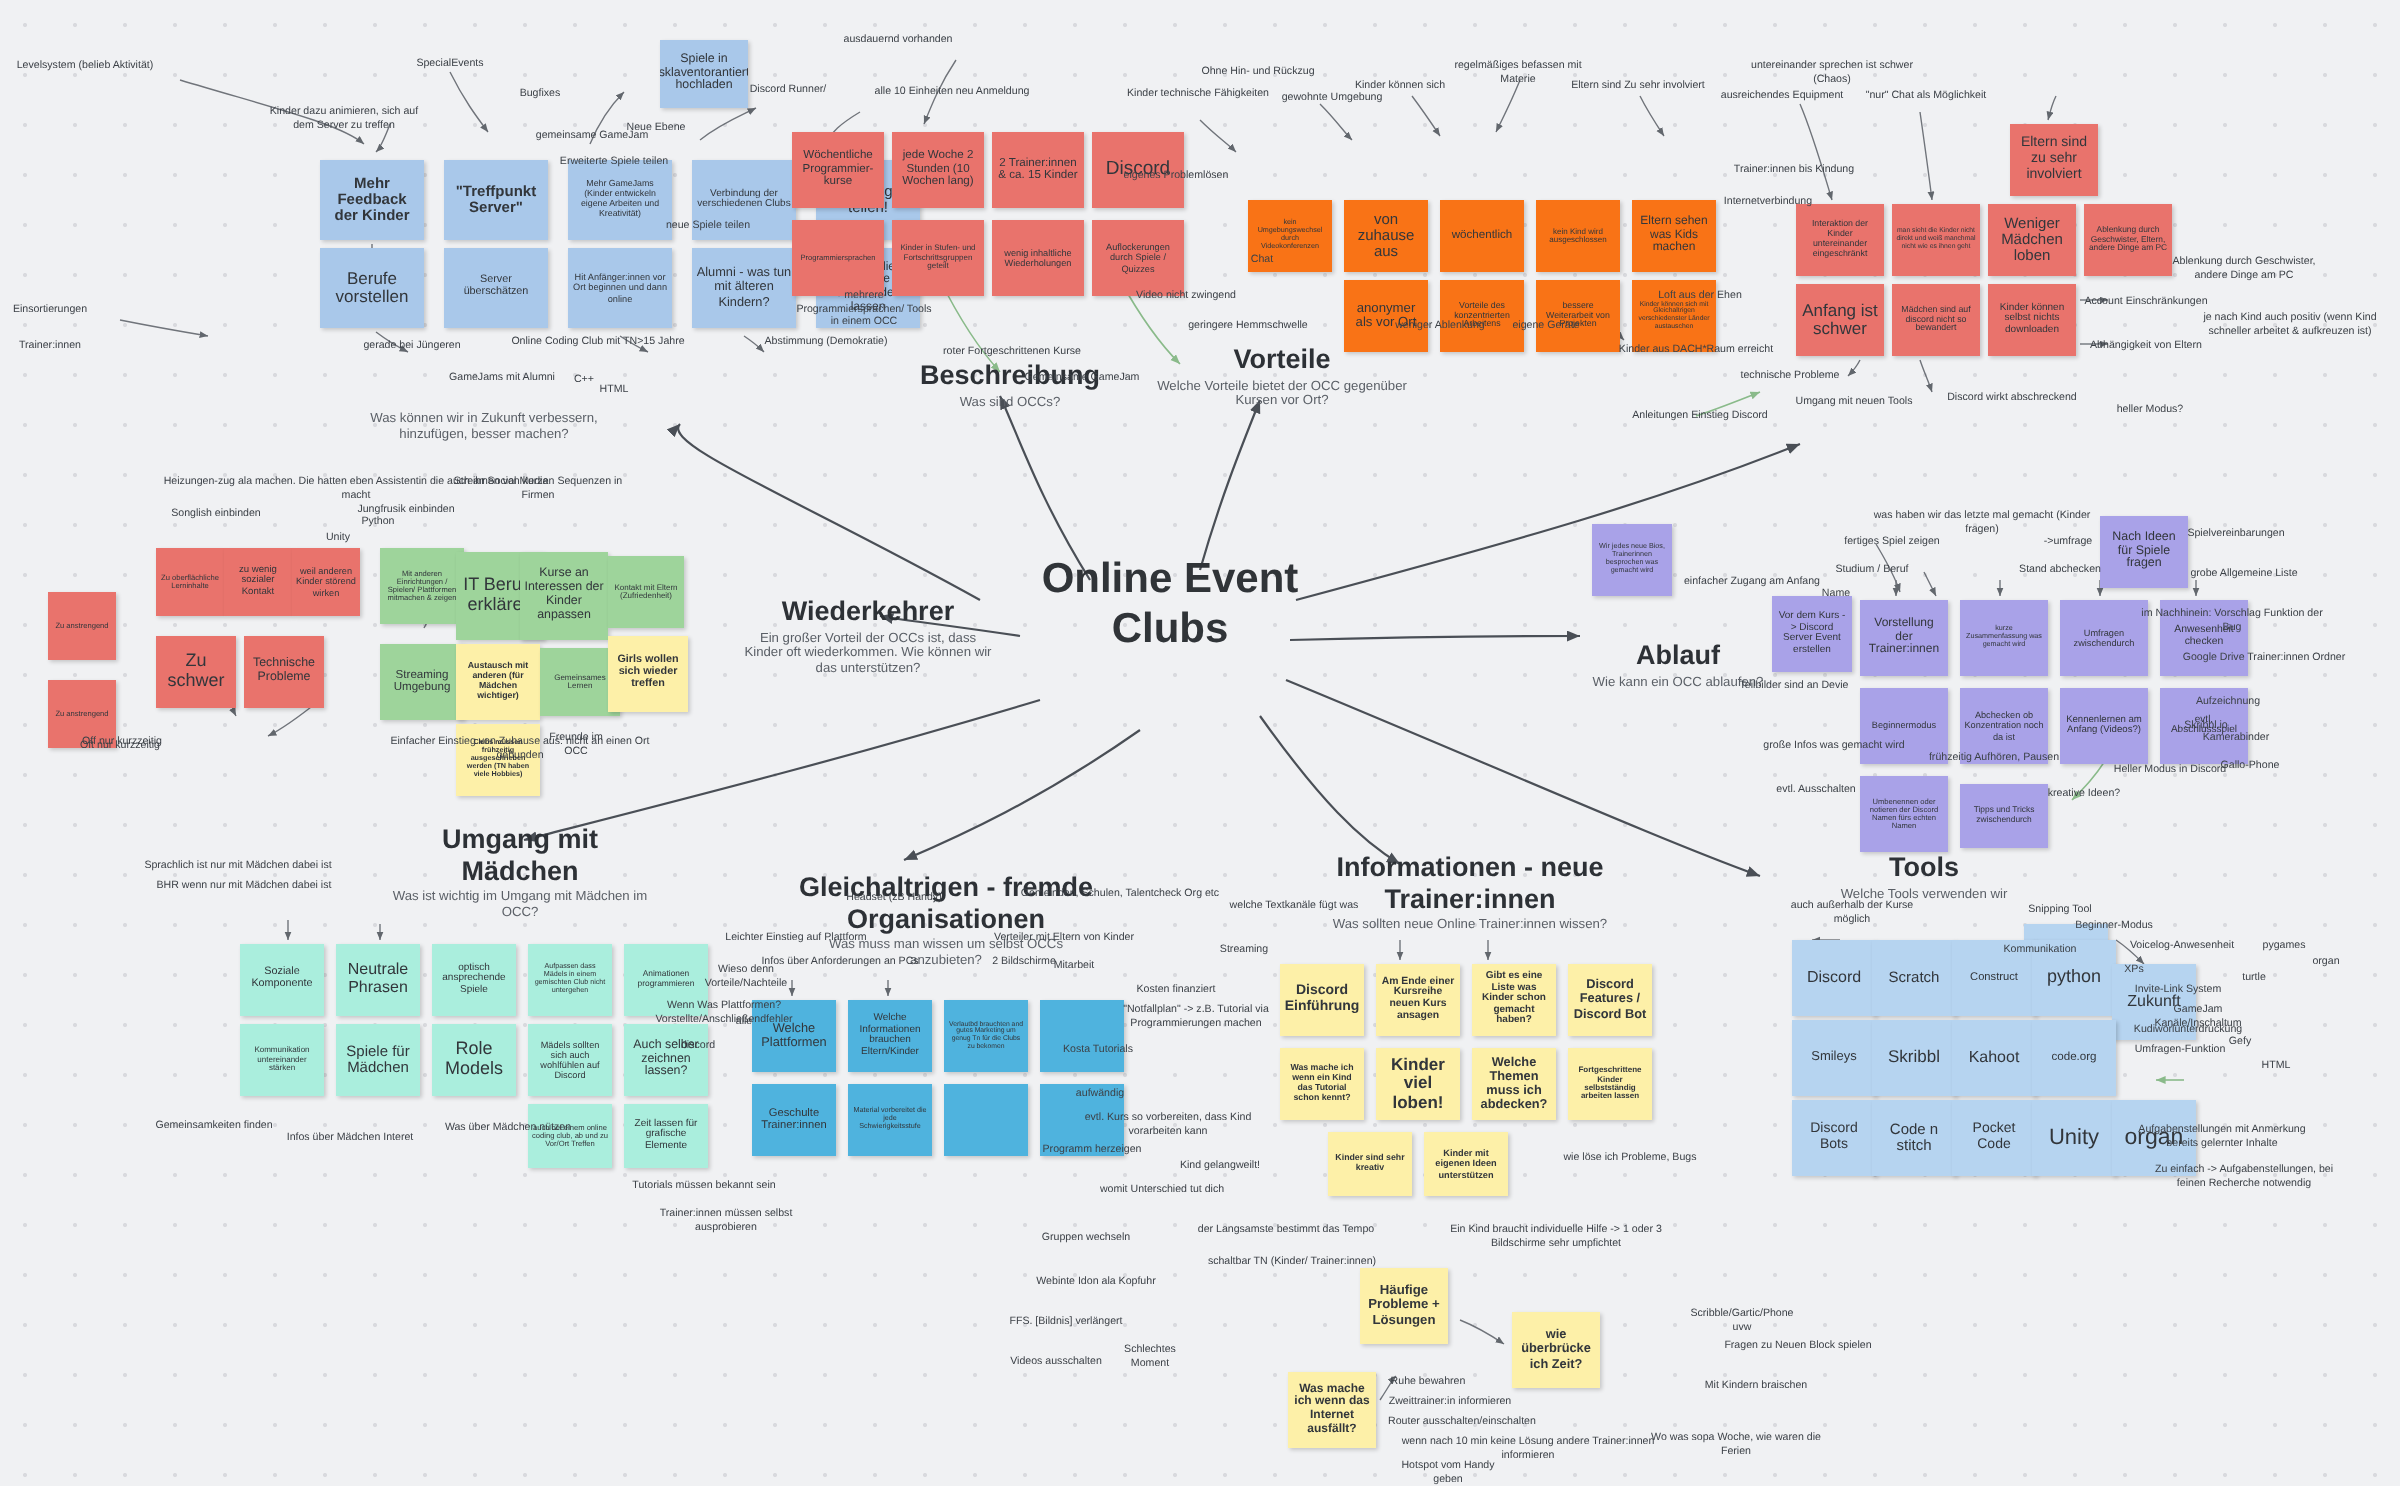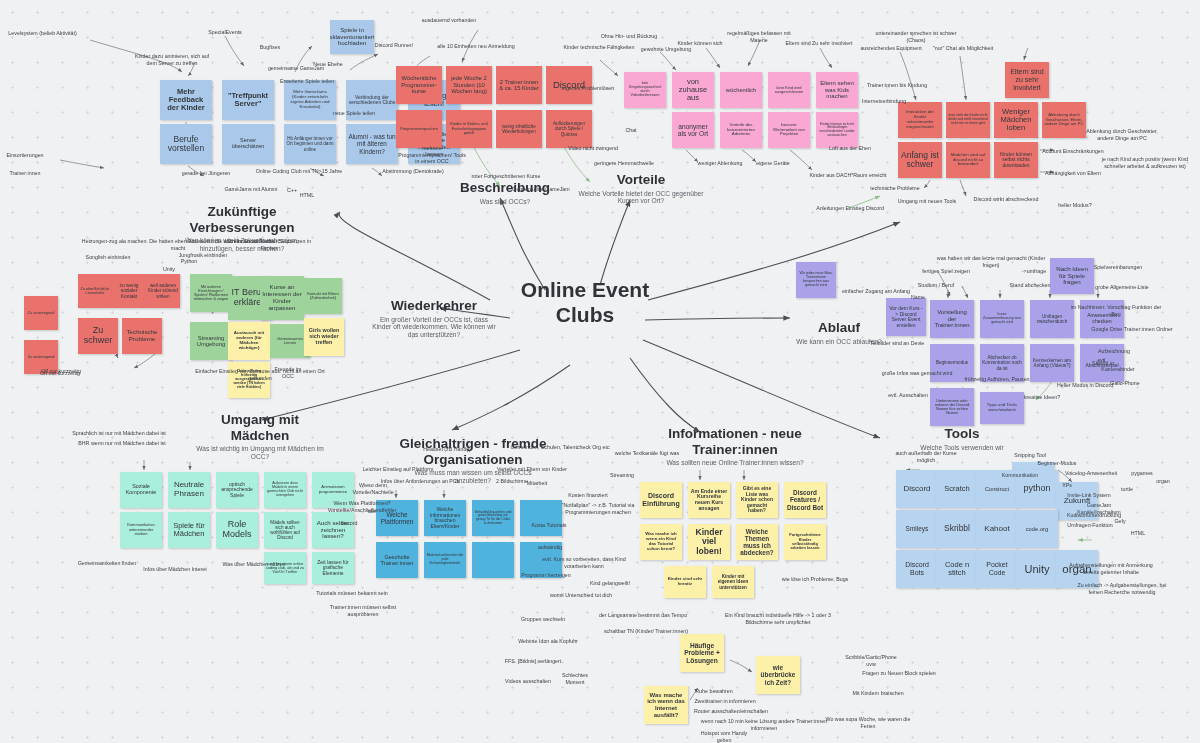--- a/index.html
+++ b/index.html
@@ -12,21 +12,21 @@
     font-family:"Liberation Sans", sans-serif;
     color:#32363b;
   }
   #canvas{position:relative;width:1200px;height:743px;}
   svg.links{position:absolute;left:0;top:0;width:1200px;height:743px;pointer-events:none;}
   .node{position:absolute;box-sizing:border-box;display:flex;align-items:center;
         justify-content:center;text-align:center;line-height:1.1;
         box-shadow:1px 1px 2px rgba(0,0,0,.18);overflow:hidden;}
   .blue{background:#a9c8ea;}
   .red{background:#e9736c;}
-  .green{background:#f9a8d4;}
+  .green{background:#f97316;margin-top:28px;}
   .ltgreen{background:#9ed49b;}
   .mint{background:#aaeedd;}
   .purple{background:#a9a2e8;}
   .yellow{background:#fdf0a8;font-weight:bold;}
   .sky{background:#4fb3de;}
   .lblue{background:#b6d4f0;}
   .center-node{position:absolute;font-weight:bold;font-size:21px;line-height:1.18;
      text-align:center;color:#303438;}
   .branch{position:absolute;text-align:center;}
   .branch .btitle{font-weight:bold;font-size:13.5px;line-height:1.15;color:#2d3136;}
@@ -150,21 +150,20 @@
   </div>
   <div class="branch" style="left:190px;top:412px;width:140px;">
     <div class="btitle">Umgang mit Mädchen</div>
     <div class="bsub">Was ist wichtig im Umgang mit Mädchen im OCC?</div>
   </div>
   <div class="branch" style="left:370px;top:298px;width:128px;">
     <div class="btitle">Wiederkehrer</div>
     <div class="bsub">Ein großer Vorteil der OCCs ist, dass Kinder oft wiederkommen. Wie können wir das unterstützen?</div>
   </div>
   <div class="branch" style="left:170px;top:204px;width:144px;">
-    <div class="btitle">Zukünftige Verbesserungen</div>
     <div class="bsub">Was können wir in Zukunft verbessern, hinzufügen, besser machen?</div>
   </div>
 
   <div id="nodes-host">
       <div class="node blue" style="left: 160px; top: 80px; width: 52px; height: 40px; font-size: 7.5px; padding: 2px; font-weight: bold;">
         <span>Mehr Feedback der Kinder</span>
       </div>
       <div class="node blue" style="left: 222px; top: 80px; width: 52px; height: 40px; font-size: 7.5px; padding: 2px; font-weight: bold;">
         <span>"Treffpunkt Server"</span>
       </div>

